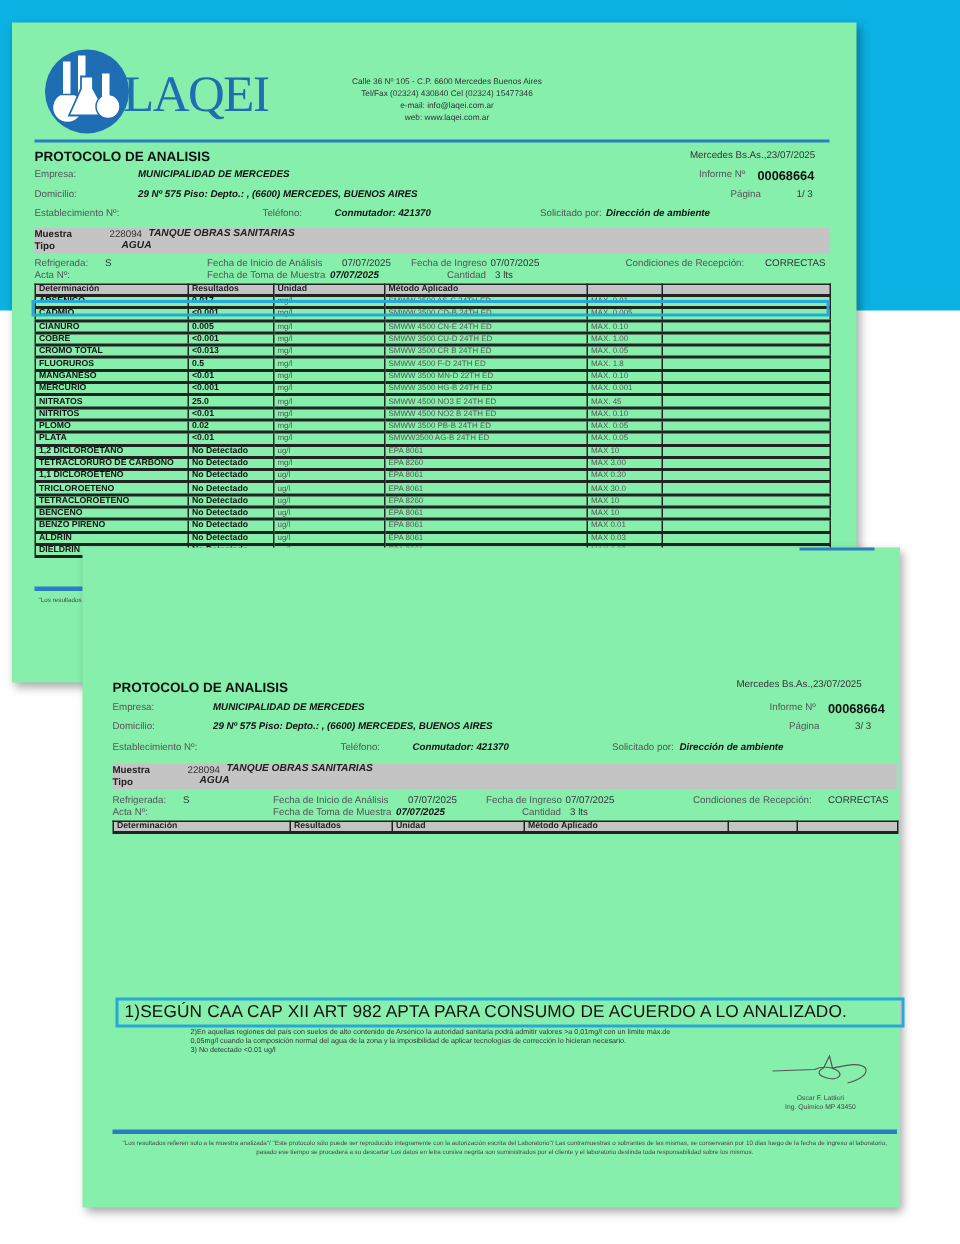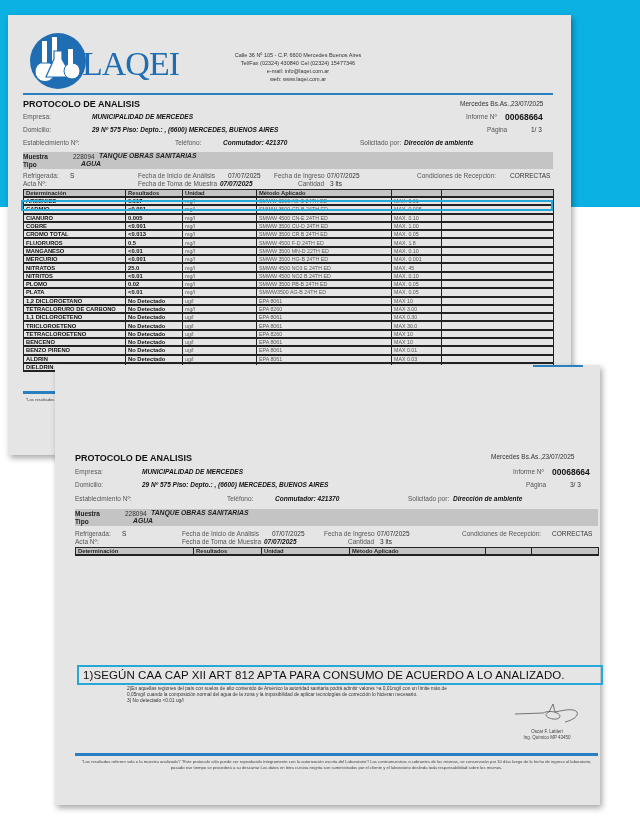--- a/index.html
+++ b/index.html
@@ -9,21 +9,21 @@
     background: #ffffff;
     font-family: "Liberation Sans", sans-serif;
     color: #222;
   }
   .bg-band {
     position: absolute; left: 0; top: 0; width: 640px; height: 207px;
     background: #0bb1e3;
   }
   .page {
     position: absolute;
-    background: #e5e5e5;
+    background: #86efac;
     box-shadow: 2px 3px 6px rgba(0,0,0,0.35);
   }
   #page1 { left: 8px; top: 15px; width: 563px; height: 440px; }
   #page2 { left: 55px; top: 365px; width: 545px; height: 440px; z-index: 1; }
 
   
   .hdr { position: absolute; left: 12px; top: 18px; width: 530px; height: 62px; }
   .logo-circle {
     position: absolute; left: 10px; top: 0px; width: 56px; height: 56px;
     border-radius: 50%; background: #1f6db3;
@@ -395,21 +395,21 @@
         <th>Determinación</th>
         <th>Resultados</th>
         <th>Unidad</th>
         <th>Método Aplicado</th>
         <th></th>
         <th></th>
       </tr>
     </thead>
   </table>
 
-  <div class="conclusion">1)SEGÚN CAA CAP XII ART 812  APTA PARA CONSUMO  DE ACUERDO A  LO ANALIZADO.</div>
+  <div class="conclusion">1)SEGÚN CAA CAP XII ART 982  APTA PARA CONSUMO  DE ACUERDO A  LO ANALIZADO.</div>
   <div class="notes">
     <div>2)En aquellas regiones del país con suelos de alto contenido de Arsénico la autoridad sanitaria podrá admitir valores &gt;a 0,01mg/l con un límite máx.de 0,05mg/l cuando la composición normal del agua de la zona y la imposibilidad de aplicar tecnologías de corrección lo hicieran necesario.</div>
     <div>3) No detectado &lt;0.01 ug/l</div>
   </div>
   <svg style="position:absolute; left:458px; top:337px;" width="70" height="25" viewBox="0 0 70 25">
     <path d="M2 12 L30 11 C34 9 40 9 44 11 C50 14 46 18 40 17 C34 16 30 13 36 10 L40 2 L42 10 C52 8 60 6 64 10 C66 14 60 18 52 20" fill="none" stroke="#555" stroke-width="0.8"></path>
   </svg>
   <div class="sig-name" style="left:462px; top:364px; width:60px;">
     <div>Oscar F. Lattieri</div>
     <div>Ing. Químico MP 43450</div>

